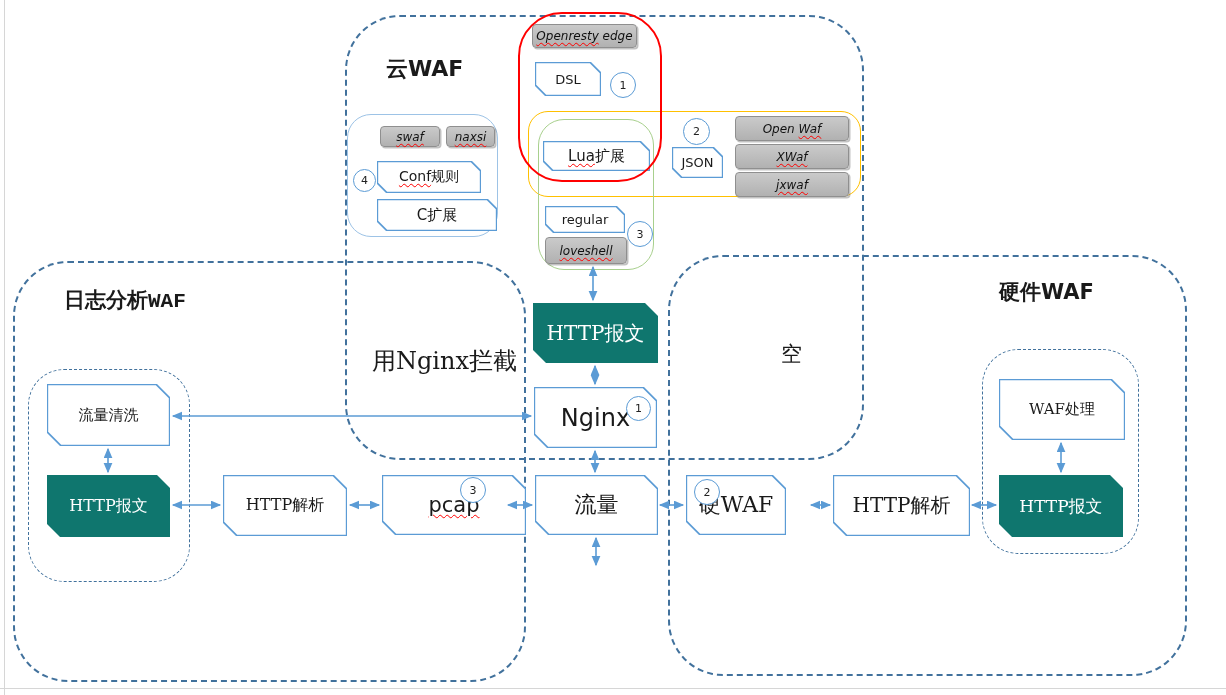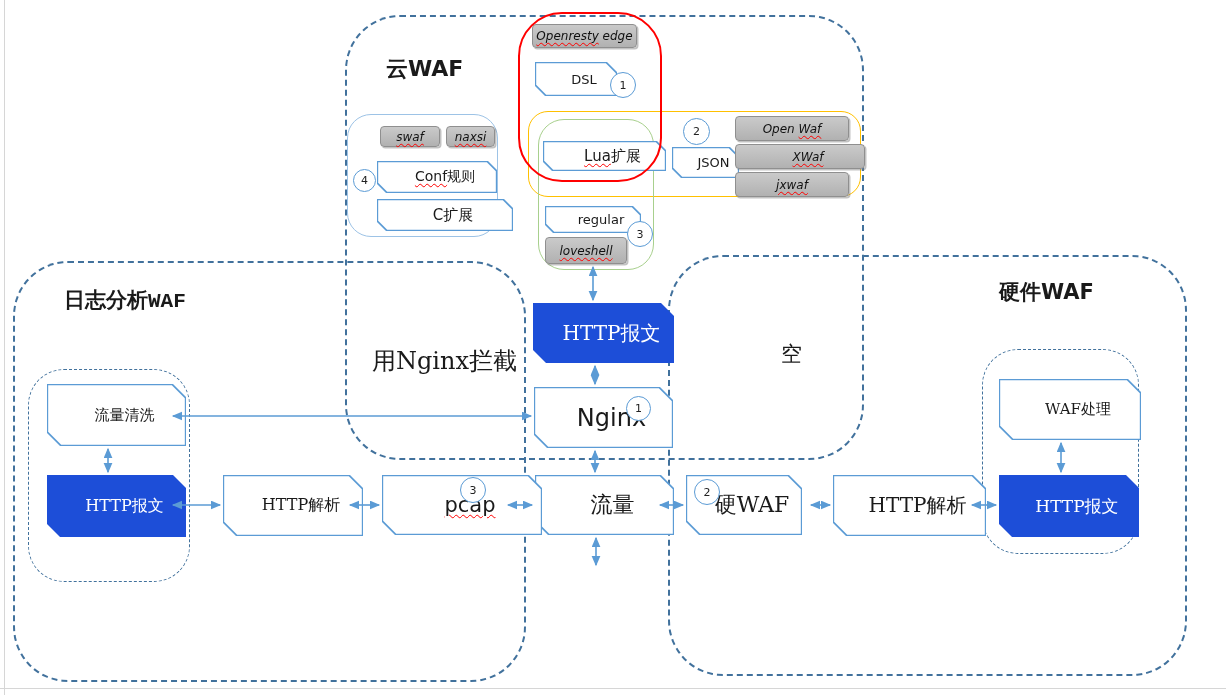--- a/index.html
+++ b/index.html
@@ -5,25 +5,25 @@
   html,body{margin:0;padding:0;background:#fff;}
   #canvas{position:relative;width:1226px;height:695px;background:#fff;overflow:hidden;
           font-family:"DejaVu Sans","Liberation Sans",sans-serif;color:#1a1a1a;}
   .edge{position:absolute;background:#d6d6d6;}
   
   .dash{position:absolute;border:2px dashed #41719c;border-radius:55px;}
   .dash.inner{border-width:1.6px;border-radius:36px;}
   
   .oline{position:absolute;background:transparent;}
   
-  .sbox{position:absolute;display:flex;align-items:center;justify-content:center;background:#5b9bd5;padding-left:16px;}
+  .sbox{position:absolute;display:flex;align-items:center;justify-content:center;background:#5b9bd5;}
   .sbox,.sbox::before{clip-path:polygon(0 0,calc(100% - var(--s,13px)) 0,100% var(--s,13px),100% 100%,var(--s,13px) 100%,0 calc(100% - var(--s,13px)));}
   .sbox::before{content:"";position:absolute;inset:1.2px;background:#fff;}
   .sbox>span{position:relative;z-index:1;white-space:nowrap;}
-  .sbox.blk{background:#1d4ed8;}
+  .sbox.blk{background:#0f766e;}
   .sbox.blk::before{display:none;}
   .sbox.blk>span{color:#fff;}
   
   .chip{position:absolute;display:flex;align-items:center;justify-content:center;
         background:linear-gradient(180deg,#cacaca,#b1b1b1);border:1px solid #8f8f8f;border-radius:4px;
         box-shadow:1.5px 1.5px 0 rgba(120,120,120,.45);font-size:12px;color:#111;font-style:italic;}
   .chip>span{white-space:nowrap;}
   
   .badge{position:absolute;display:flex;align-items:center;justify-content:center;background:#fff;
          border:1.4px solid #5b9bd5;border-radius:50%;font-size:11px;color:#222;z-index:5;}
@@ -72,21 +72,21 @@
     <span class="lbl"><span class="sq">Lua</span><span>扩展</span></span>
   </div>
   <div class="sbox" style="--s:9px;left:672px;top:147px;width:51px;height:31px;font-size:13px;">
     <span>JSON</span>
   </div>
   <div class="badge" style="left:683px;top:118px;width:25px;height:25px;">2</div>
 
   <div class="chip" style="left:735px;top:116px;width:112px;height:23px;">
     <span class="lbl"><span>Open </span><span class="sq">Waf</span></span>
   </div>
-  <div class="chip" style="left:735px;top:144px;width:112px;height:23px;padding-left:16px;">
+  <div class="chip" style="left:735px;top:144px;width:112px;height:23px;">
     <span class="sq">XWaf</span>
   </div>
   <div class="chip" style="left:735px;top:172px;width:112px;height:23px;">
     <span class="sq">jxwaf</span>
   </div>
 
   <div class="sbox" style="--s:8px;left:545px;top:206px;width:80px;height:27px;font-size:13px;">
     <span>regular</span>
   </div>
   <div class="badge" style="left:627px;top:221px;width:24px;height:24px;">3</div>

